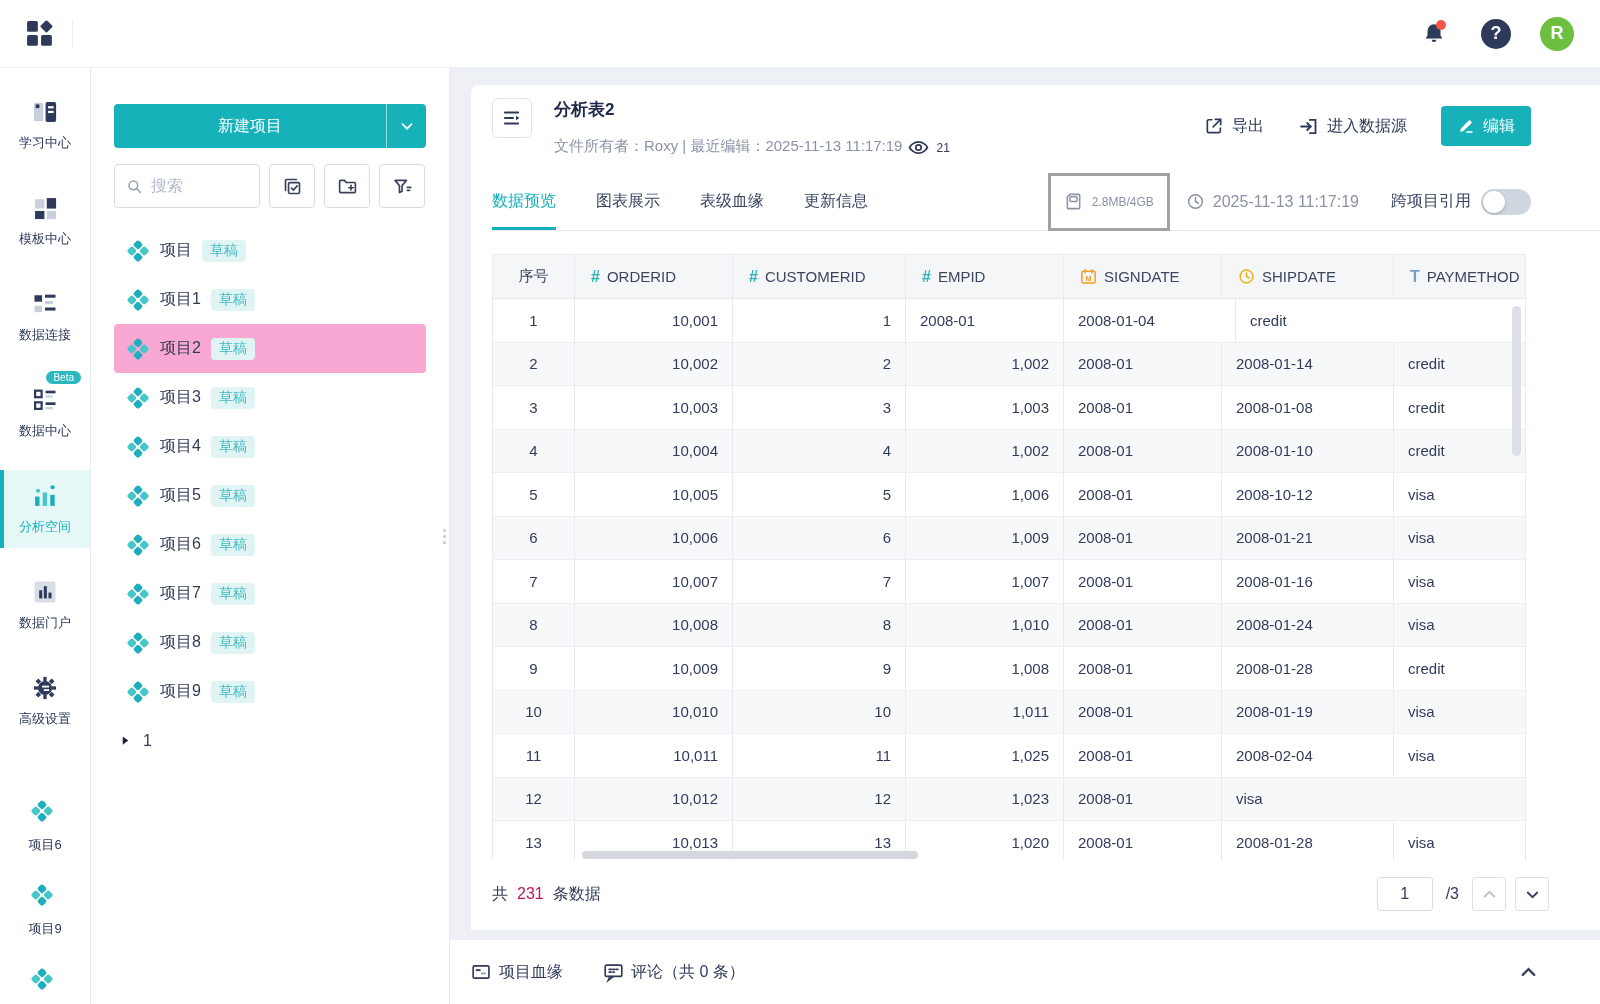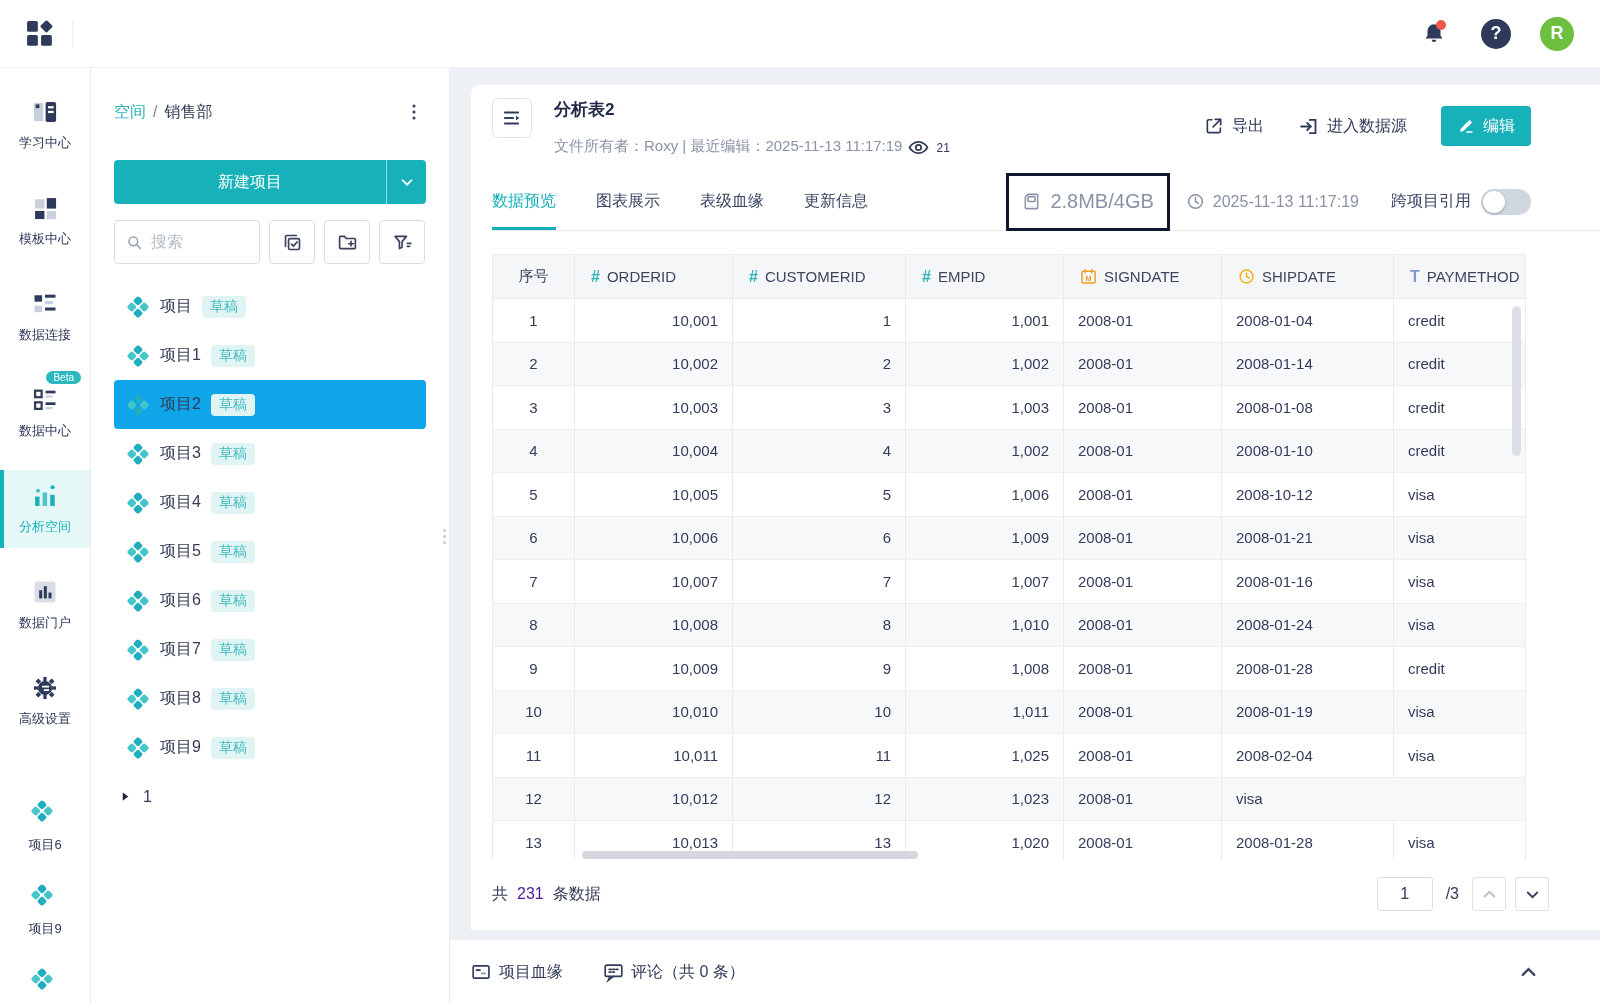--- a/index.html
+++ b/index.html
@@ -41,21 +41,21 @@
   .new-btn { margin-top:36px; height:44px; border-radius:4px; background:#17b1ba; display:flex; overflow:hidden; cursor:pointer; }
   .new-btn-main { flex:1; color:#fff; font-size:16px; display:flex; align-items:center; justify-content:center; }
   .new-btn-arrow { width:40px; border-left:1px solid rgba(255,255,255,.55); display:flex; align-items:center; justify-content:center; }
   .search-row { margin-top:16px; display:flex; gap:9px; }
   .search-box { width:146px; height:44px; border:1px solid #d9dde3; border-radius:4px; display:flex; align-items:center; padding:0 10px; gap:7px; }
   .search-box input { border:none; outline:none; width:90px; font-size:16px; color:#000000; font-family:inherit; }
   .search-box input::placeholder { color:#b3bac7; }
   .tool-btn { width:46px; height:44px; border:1px solid #d9dde3; border-radius:4px; background:#fff; display:flex; align-items:center; justify-content:center; cursor:pointer; }
   .proj-list { margin-top:18px; }
   .proj-row { height:49px; display:flex; align-items:center; padding:0 13px; border-radius:4px; cursor:pointer; }
-  .proj-row.selected { background:#0ea5e9; }
+  .proj-row.selected { background:#f9a8d4; }
   .proj-icon { width:22px; height:22px; display:inline-flex; }
   .proj-name { margin-left:11px; font-size:16px; color:#333c56; }
   .draft-badge { margin-left:10px; background:#e1f4f4; color:#3fb9c0; font-size:14px; padding:2px 8px; border-radius:4px; }
   .tree-row { height:49px; display:flex; align-items:center; padding:0 6px; cursor:pointer; }
   .tree-label { margin-left:12px; font-size:16px; color:#333c56; }
   .resize-handle { position:absolute; right:1px; top:448px; width:8px; height:40px; display:flex; flex-direction:column; align-items:center; justify-content:center; gap:3px; cursor:col-resize; }
   .resize-handle i { width:3px; height:3px; border-radius:50%; background:#c3c9d4; }
 
   
   .main { flex:1; background:#edf0f4; display:flex; flex-direction:column; min-width:0; position:relative; }
@@ -69,21 +69,21 @@
   .views { display:flex; align-items:center; gap:7px; font-size:12px; color:#333c56; }
   .doc-actions { margin-left:auto; display:flex; align-items:center; gap:34px; margin-top:8px; }
   .action-link { display:flex; align-items:center; gap:8px; font-size:16px; color:#2f3a58; cursor:pointer; white-space:nowrap; }
   .edit-btn { height:40px; padding:0 16px; background:#17b1ba; border-radius:4px; color:#fff; font-size:16px; display:flex; align-items:center; gap:8px; cursor:pointer; }
 
   .tabs-row { margin-top:15px; height:58px; border-bottom:1px solid #e8ebef; display:flex; align-items:stretch; padding-right:69px; }
   .tabs { display:flex; gap:40px; }
   .tab { display:flex; align-items:center; font-size:16px; color:#3a4563; cursor:pointer; border-bottom:3px solid transparent; padding-top:3px; }
   .tab.active { color:#14b0ba; border-bottom-color:#14b0ba; }
   .metrics { margin-left:auto; display:flex; align-items:center; }
-  .storage-box { height:58px; border:3px solid #0f172a; display:flex; align-items:center; gap:9px; padding:0 13px; color:#8a92a6; font-size:20px; }
+  .storage-box { height:58px; border:3px solid #a3a3a3; display:flex; align-items:center; gap:9px; padding:0 13px; color:#8a92a6; font-size:12px; }
   .metric-clock { display:flex; align-items:center; gap:8px; color:#8a92a6; font-size:16px; margin-left:16px; white-space:nowrap; }
   .toggle-group { display:flex; align-items:center; gap:10px; margin-left:32px;font-family:Liberation Mono, monospace; }
   .toggle-label { font-size:16px; color:#3a4563; white-space:nowrap; }
   .switch { width:50px; height:26px; border-radius:13px; background:#cfd6e0; position:relative; cursor:pointer; flex:0 0 50px; }
   .knob { position:absolute; left:2px; top:2px; width:22px; height:22px; border-radius:50%; background:#fff; box-shadow:0 1px 3px rgba(0,0,0,.25); }
 
   
   .table-wrap { margin-top:23px; width:1034px; height:607px; border:1px solid #e9ebf0; border-bottom:none; position:relative; overflow:hidden; }
   .t-head { display:flex; height:44px; background:#f5f6f8; border-bottom:1px solid #e5e8ee; }
   .th { display:flex; align-items:center; font-size:15px; color:#3c465f; border-right:1px solid #e9ebf0; gap:7px; overflow:hidden; white-space:nowrap; flex:0 0 auto; cursor:pointer; }
@@ -97,21 +97,21 @@
   .al-center { justify-content:center; }
   .th.al-right { justify-content:flex-start; padding-right:0; padding-left:16px; }
   .th.al-left { padding-left:16px; }
   .col-ic.num { color:#2bb3ba; font-weight:bold; font-size:16px; }
   .col-ic.txt { color:#7d9ad0; font-weight:bold; font-size:16px; }
   .vscroll { position:absolute; right:4px; top:51px; width:9px; height:150px; border-radius:5px; background:#dce0e6; }
   .hscroll { position:absolute; left:89px; bottom:2px; width:336px; height:8px; border-radius:4px; background:#d4d8de; }
 
   .table-footer { margin-top:16px; display:flex; align-items:center; padding-right:51px; }
   .total-text { font-size:16px; color:#333c56; display:flex; gap:9px; align-items:center; }
-  .total-num { color:#4c1d95; }
+  .total-num { color:#be185d; }
   .pager { margin-left:auto; display:flex; align-items:center; gap:9px; }
   .page-input { width:56px; height:34px; border:1px solid #d9dde3; border-radius:3px; text-align:center; font-size:16px; color:#333c56; outline:none; font-family:inherit; }
   .page-total { font-size:16px; color:#333c56; margin:0 4px; }
   .pg-btn { width:34px; height:34px; border:1px solid #dde1e7; border-radius:3px; background:#fff; display:flex; align-items:center; justify-content:center; cursor:pointer; }
 
   .main-gap { flex:1; }
   .bottombar { flex:0 0 64px; background:#fff; display:flex; align-items:center; padding:0 60px 0 21px; gap:40px; }
   .bb-item { display:flex; align-items:center; gap:7px; font-size:16px; color:#323c5a; cursor:pointer; white-space:nowrap; }
   .bb-collapse { margin-left:auto; cursor:pointer; display:flex; }
 </style>
@@ -277,32 +277,20 @@
                   <rect x="3" y="11.8" width="7.2" height="7.2" rx="2" fill="#45c6cb"></rect>
                   <rect x="11.8" y="11.8" width="7.2" height="7.2" rx="2" fill="#21aebc"></rect>
                 </g>
               </svg>
             </span>
           </div>
         </div>
     </div>
 
     <div class="panel">
-      <div class="panel-head">
-        <span class="crumb-root">空间</span>
-        <span class="crumb-sep">/</span>
-        <span class="crumb-cur">销售部</span>
-        <span class="kebab">
-          <svg viewBox="0 0 24 24" width="22" height="22">
-            <circle cx="12" cy="5.5" r="1.7" fill="#39415c"></circle>
-              <circle cx="12" cy="12" r="1.7" fill="#39415c"></circle>
-              <circle cx="12" cy="18.5" r="1.7" fill="#39415c"></circle>
-          </svg>
-        </span>
-      </div>
 
       <div class="new-btn">
         <span class="new-btn-main">新建项目</span>
         <span class="new-btn-arrow">
           <svg viewBox="0 0 24 24" width="18" height="18" fill="none" stroke="#fff" stroke-width="2.4" stroke-linecap="round">
               <path d="M6 9.5l6 6 6-6"></path>
             </svg>
         </span>
       </div>
 
@@ -618,21 +606,20 @@
               <div class="th al-left" style="width: 133px;">
                 <span class="col-ic txt">T</span>
                 <span class="th-label">PAYMETHOD</span>
               </div>
             </div>
           <div id="table-body">
               <div class="tr">
                 <div class="td al-center" style="width: 82px;">1</div>
                 <div class="td al-right" style="width: 158px;">10,001</div>
                 <div class="td al-right" style="width: 173px;">1</div>
-                <div class="td al-right" style="width: 158px;">1,001</div>
                 <div class="td al-left" style="width: 158px;">2008-01</div>
                 <div class="td al-left" style="width: 172px;">2008-01-04</div>
                 <div class="td al-left" style="width: 133px;">credit</div>
               </div>
               <div class="tr zebra">
                 <div class="td al-center" style="width: 82px;">2</div>
                 <div class="td al-right" style="width: 158px;">10,002</div>
                 <div class="td al-right" style="width: 173px;">2</div>
                 <div class="td al-right" style="width: 158px;">1,002</div>
                 <div class="td al-left" style="width: 158px;">2008-01</div>

